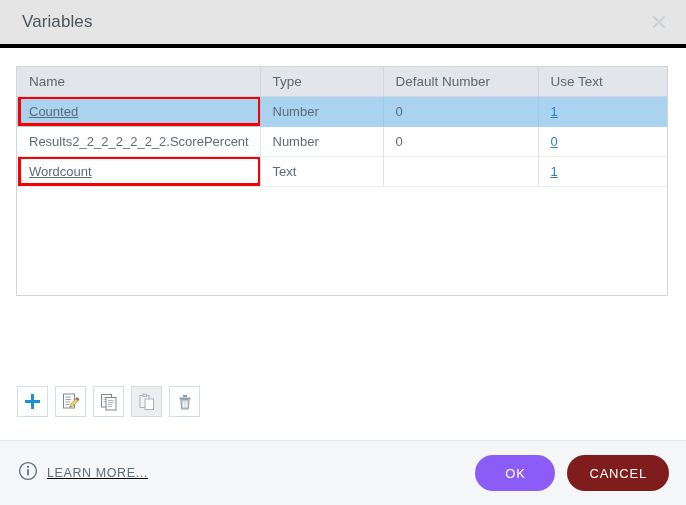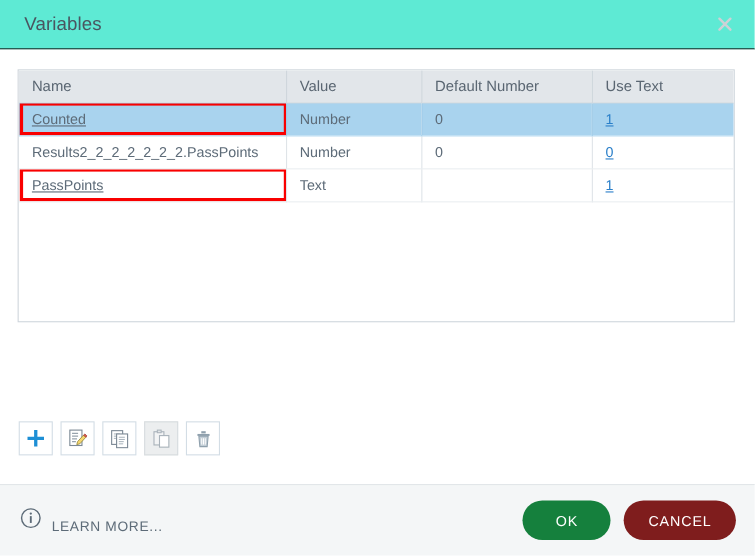--- a/index.html
+++ b/index.html
@@ -22,22 +22,22 @@
     background: #ffffff;
     display: flex;
     flex-direction: column;
   }
 
   
   .titlebar {
     position: relative;
     height: 44px;
     min-height: 44px;
-    background: #5eead4;
-    border-bottom: 1px solid #000000;
+    background: #e5e5e5;
+    border-bottom: 4px solid #000000;
     display: flex;
     align-items: center;
   }
   .title-text {
     margin-left: 22px;
     font-size: 17px;
     color: #4a5560;
     letter-spacing: 0.1px;
   }
   .close-btn {
@@ -167,24 +167,25 @@
     height: 64px;
     min-height: 64px;
     background: #f4f6f7;
     border-top: 1px solid #e2e6e9;
     display: flex;
     align-items: center;
     position: relative;
   }
   .learn-more {
     display: flex;
-    align-items: flex-end;
+    align-items: center;
     margin-left: 18px;
     cursor: pointer;
     gap: 9px;
+    text-decoration: underline;
   }
   .learn-more-text {
     font-size: 12.5px;
     color: #5d6b78;
     letter-spacing: 0.6px;
   }
   .footer-buttons {
     position: absolute;
     right: 17px;
     display: flex;
@@ -196,21 +197,21 @@
     border-radius: 18px;
     height: 36px;
     min-width: 80px;
     padding: 0 22px;
     font-size: 13px;
     letter-spacing: 0.8px;
     color: #ffffff;
     cursor: pointer;
     font-family: "Liberation Sans", sans-serif;
   }
-  .btn-ok { background: #15803d; }
+  .btn-ok { background: #8b5cf6; }
   .btn-cancel { background: #7f1d1d; }
 </style>
 </head>
 <body>
 
 <div class="dialog">
 
   <div class="titlebar">
     <div class="title-text">Variables</div>
     <div class="close-btn">
@@ -220,40 +221,40 @@
     </div>
   </div>
 
   <div class="body-area">
 
     <div class="table-wrap">
       <table class="vars">
         <thead>
           <tr>
             <th style="width:243px">Name</th>
-            <th style="width:123px">Value</th>
+            <th style="width:123px">Type</th>
             <th style="width:155px">Default Number</th>
             <th>Use Text</th>
           </tr>
         </thead>
         <tbody>
             <tr class="row-selected">
               <td class="annotated">Counted</td>
               <td>Number</td>
               <td>0</td>
               <td><span class="usecount-link">1</span></td>
             </tr>
             <tr>
-              <td>Results2_2_2_2_2_2_2.PassPoints</td>
+              <td>Results2_2_2_2_2_2_2.ScorePercent</td>
               <td>Number</td>
               <td>0</td>
               <td><span class="usecount-link">0</span></td>
             </tr>
             <tr>
-              <td class="annotated">PassPoints</td>
+              <td class="annotated">Wordcount</td>
               <td>Text</td>
               <td></td>
               <td><span class="usecount-link">1</span></td>
             </tr>
           </tbody>
       </table>
     </div>
 
     <div class="toolbar">
 

